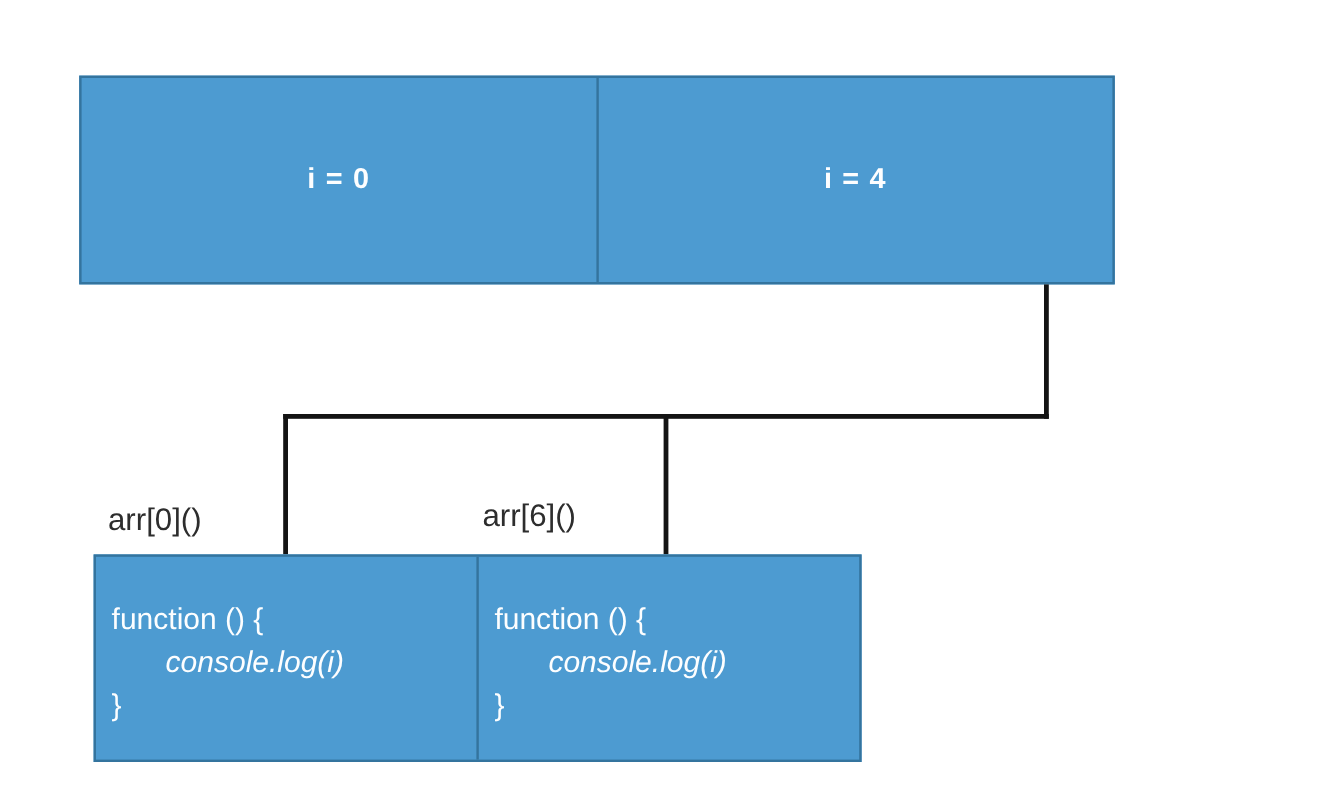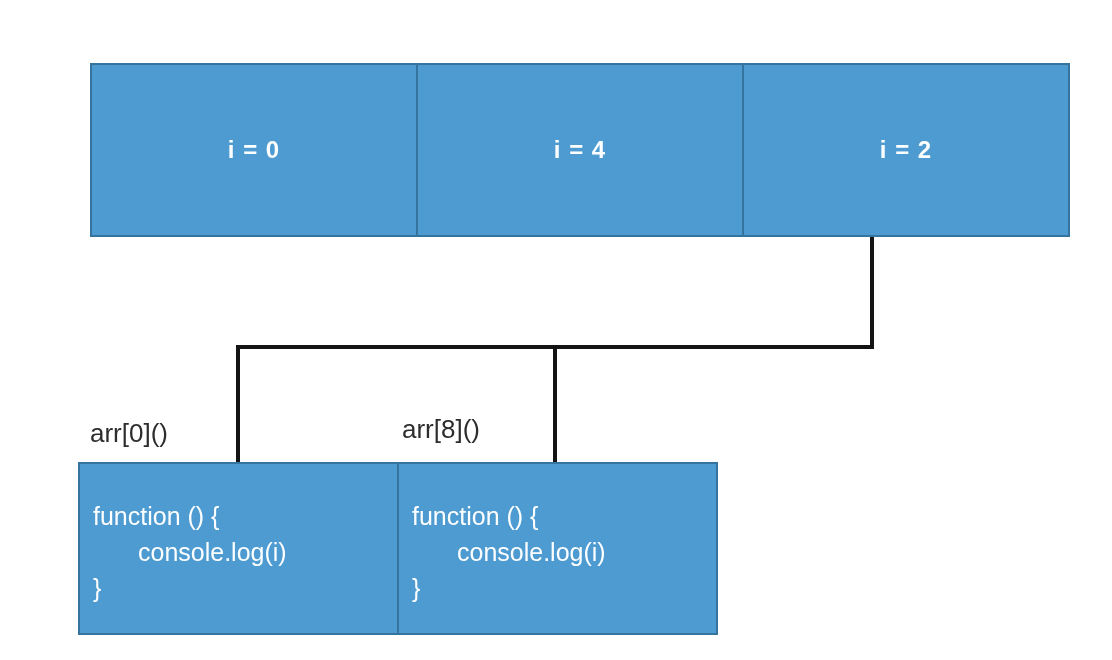--- a/index.html
+++ b/index.html
@@ -18,22 +18,22 @@
     position: relative;
     width: 1112px;
     height: 660px;
     background: var(--background);
     overflow: hidden;
   }
 
   
   .top-bar {
     position: absolute;
-    left: 90px; top: 63px;
-    width: 980px; height: 174px;
+    left: 66px; top: 63px;
+    width: 863px; height: 174px;
     display: flex;
     background: var(--box-fill);
     border: 2px solid var(--box-border);
     justify-content: space-between;
   }
   .cell {
     flex: 1;
     display: flex;
     align-items: center;
     justify-content: center;
@@ -77,46 +77,43 @@
     padding: 34px 16px 0 13px;
     overflow: hidden;
   }
   .fn-box + .fn-box { border-left: 2px solid var(--box-border); }
   .code-line {
     color: var(--box-text);
     font-size: 25px;
     line-height: 36px;
     white-space: pre;
   }
-  .code-line.indent { padding-left: 45px; }
+  .code-line.indent { padding-left: 45px; font-style: italic; }
 </style>
 </head>
 <body>
 
 <div class="canvas">
 
   <div class="top-bar">
     <div class="cell">
       <span class="cell-label">i = 0</span>
     </div>
     <div class="cell">
       <span class="cell-label">i = 4</span>
     </div>
-    <div class="cell">
-      <span class="cell-label">i = 2</span>
-    </div>
   </div>
 
   <div class="line line-i2-v"></div>
   <div class="line line-h"></div>
   <div class="line line-arr0-v"></div>
   <div class="line line-arr1-v"></div>
 
   <div class="call-label call-label-arr0">arr[0]()</div>
-  <div class="call-label call-label-arr1">arr[8]()</div>
+  <div class="call-label call-label-arr1">arr[6]()</div>
 
   <div class="fn-row">
     <div class="fn-box">
       <div class="code-line">function () {</div>
       <div class="code-line indent">console.log(i)</div>
       <div class="code-line">}</div>
     </div>
     <div class="fn-box">
       <div class="code-line">function () {</div>
       <div class="code-line indent">console.log(i)</div>

